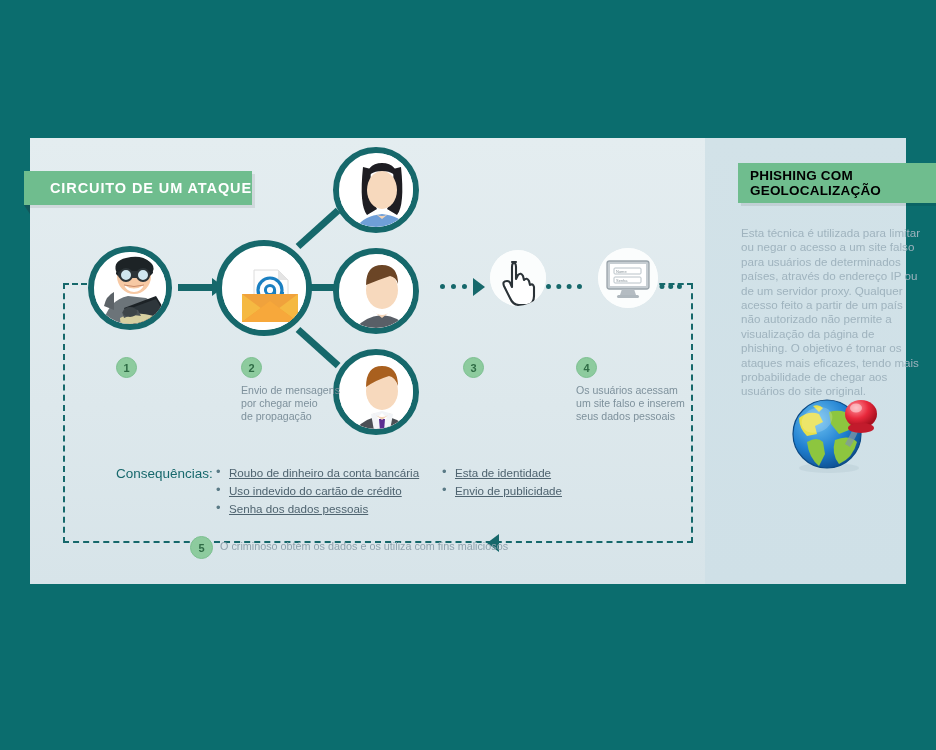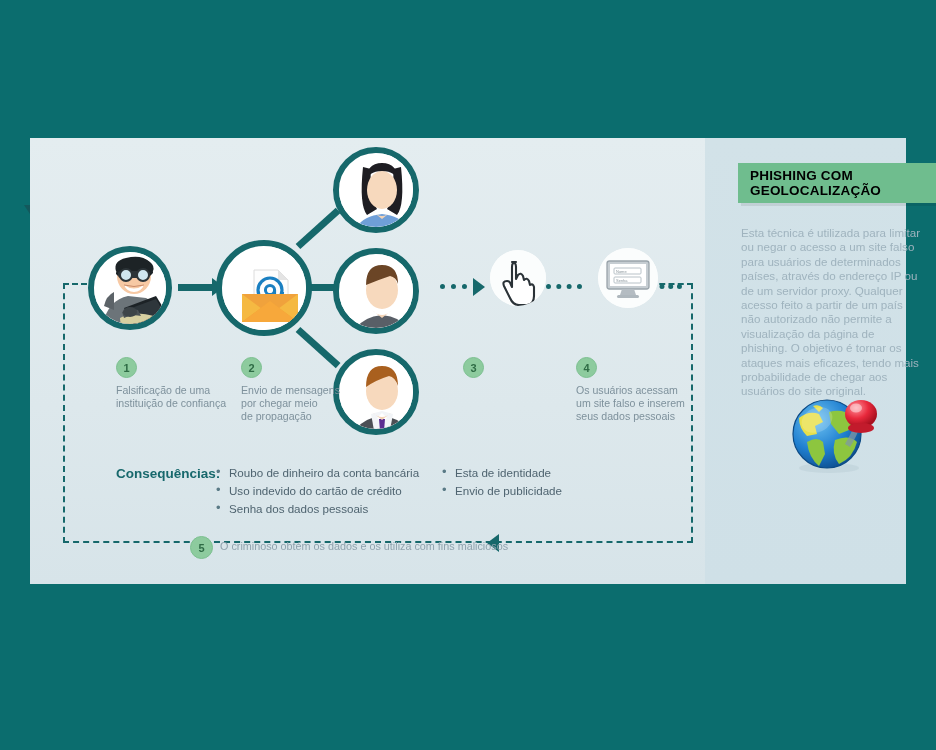--- a/index.html
+++ b/index.html
@@ -100,33 +100,36 @@
     border:1px solid #7cc090;
   }
   .step-text{
     position:absolute; color:#7e919c; font-size:10.6px; line-height:13px;
     width:130px;
   }
 
   
   #conseq-title{
     position:absolute; left:86px; top:466px;
-    color:#17686c; font-size:13.5px; font-weight:700;
+    color:#17686c; font-size:13.5px; font-weight:400;
   }
   .conseq-col{ position:absolute; color:#4f6470; font-size:11.6px; line-height:18px; }
-  .conseq-col li{ list-style:none; position:relative; padding-left:13px; white-space:nowrap;}
+  .conseq-col li{ list-style:none; position:relative; padding-left:13px; white-space:nowrap;text-decoration:underline;}
   .conseq-col li:before{
     content:"•"; position:absolute; left:0; top:-1px; color:#5a7a86; font-size:13px;
   }
 </style>
 </head>
 <body>
 
 <div id="card">
 
+  <div id="left-ribbon">
+    <span class="txt">CIRCUITO DE UM ATAQUE</span>
+  </div>
   <div id="left-ribbon-fold"></div>
 
   <div id="loop"></div>
   <div id="loop-top-left"></div>
   <div id="loop-top-right"></div>
   <div class="loop-arrow" id="loop-arrow-left"></div>
 
   <div class="conn" style="left:148px;top:146px;width:36px;height:7px;"></div>
   <div class="arrow-h" style="left:182px;top:140px;"></div>
 
@@ -235,22 +238,20 @@
       <rect x="16" y="20" width="27" height="6" rx="1" fill="none" stroke="#b9c2c8" stroke-width="1"></rect>
       <rect x="16" y="29" width="27" height="6" rx="1" fill="none" stroke="#b9c2c8" stroke-width="1"></rect>
       <text x="18" y="24.6" font-size="4" fill="#8b969d" font-family="Liberation Sans, sans-serif">Nome</text>
       <text x="18" y="33.6" font-size="4" fill="#8b969d" font-family="Liberation Sans, sans-serif">Senha</text>
       <path d="M24 41 h12 l2 6 h-16 z" fill="#b4bcc2"></path>
       <rect x="19" y="47" width="22" height="3" rx="1.5" fill="#aeb7bd"></rect>
     </svg>
   </div>
 
   <div class="step-badge" style="left:86px;top:219px;">1</div>
-  <div class="step-text" style="left:86px;top:246px;width:125px;white-space:pre-line;">Falsificação de uma
-instituição de confiança</div>
 
   <div class="step-badge" style="left:211px;top:219px;">2</div>
   <div class="step-text" style="left:211px;top:246px;width:118px;white-space:pre-line;">Envio de mensagens
 por chegar meio
 de propagação</div>
 
   <div class="step-badge" style="left:433px;top:219px;">3</div>
 
   <div class="step-badge" style="left:546px;top:219px;">4</div>
   <div class="step-text" style="left:546px;top:246px;width:120px;white-space:pre-line;">Os usuários acessam

